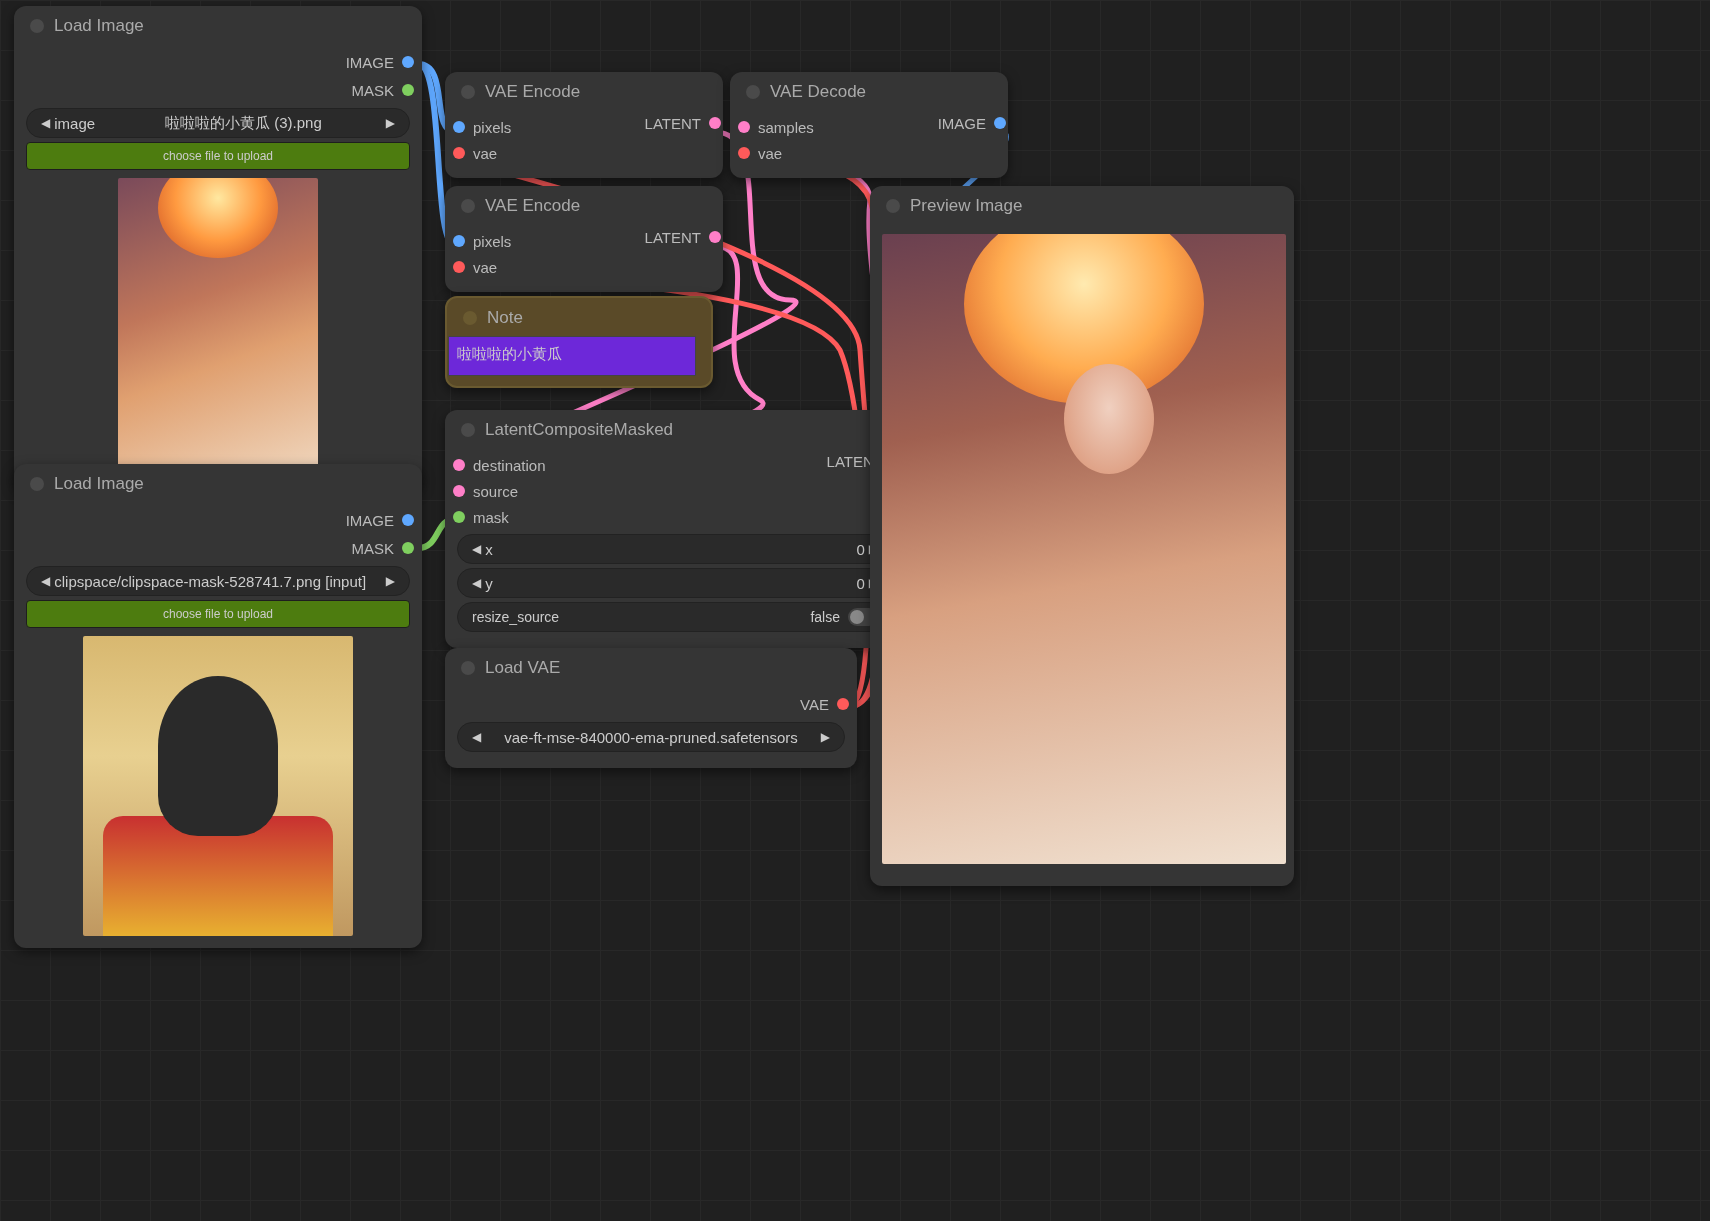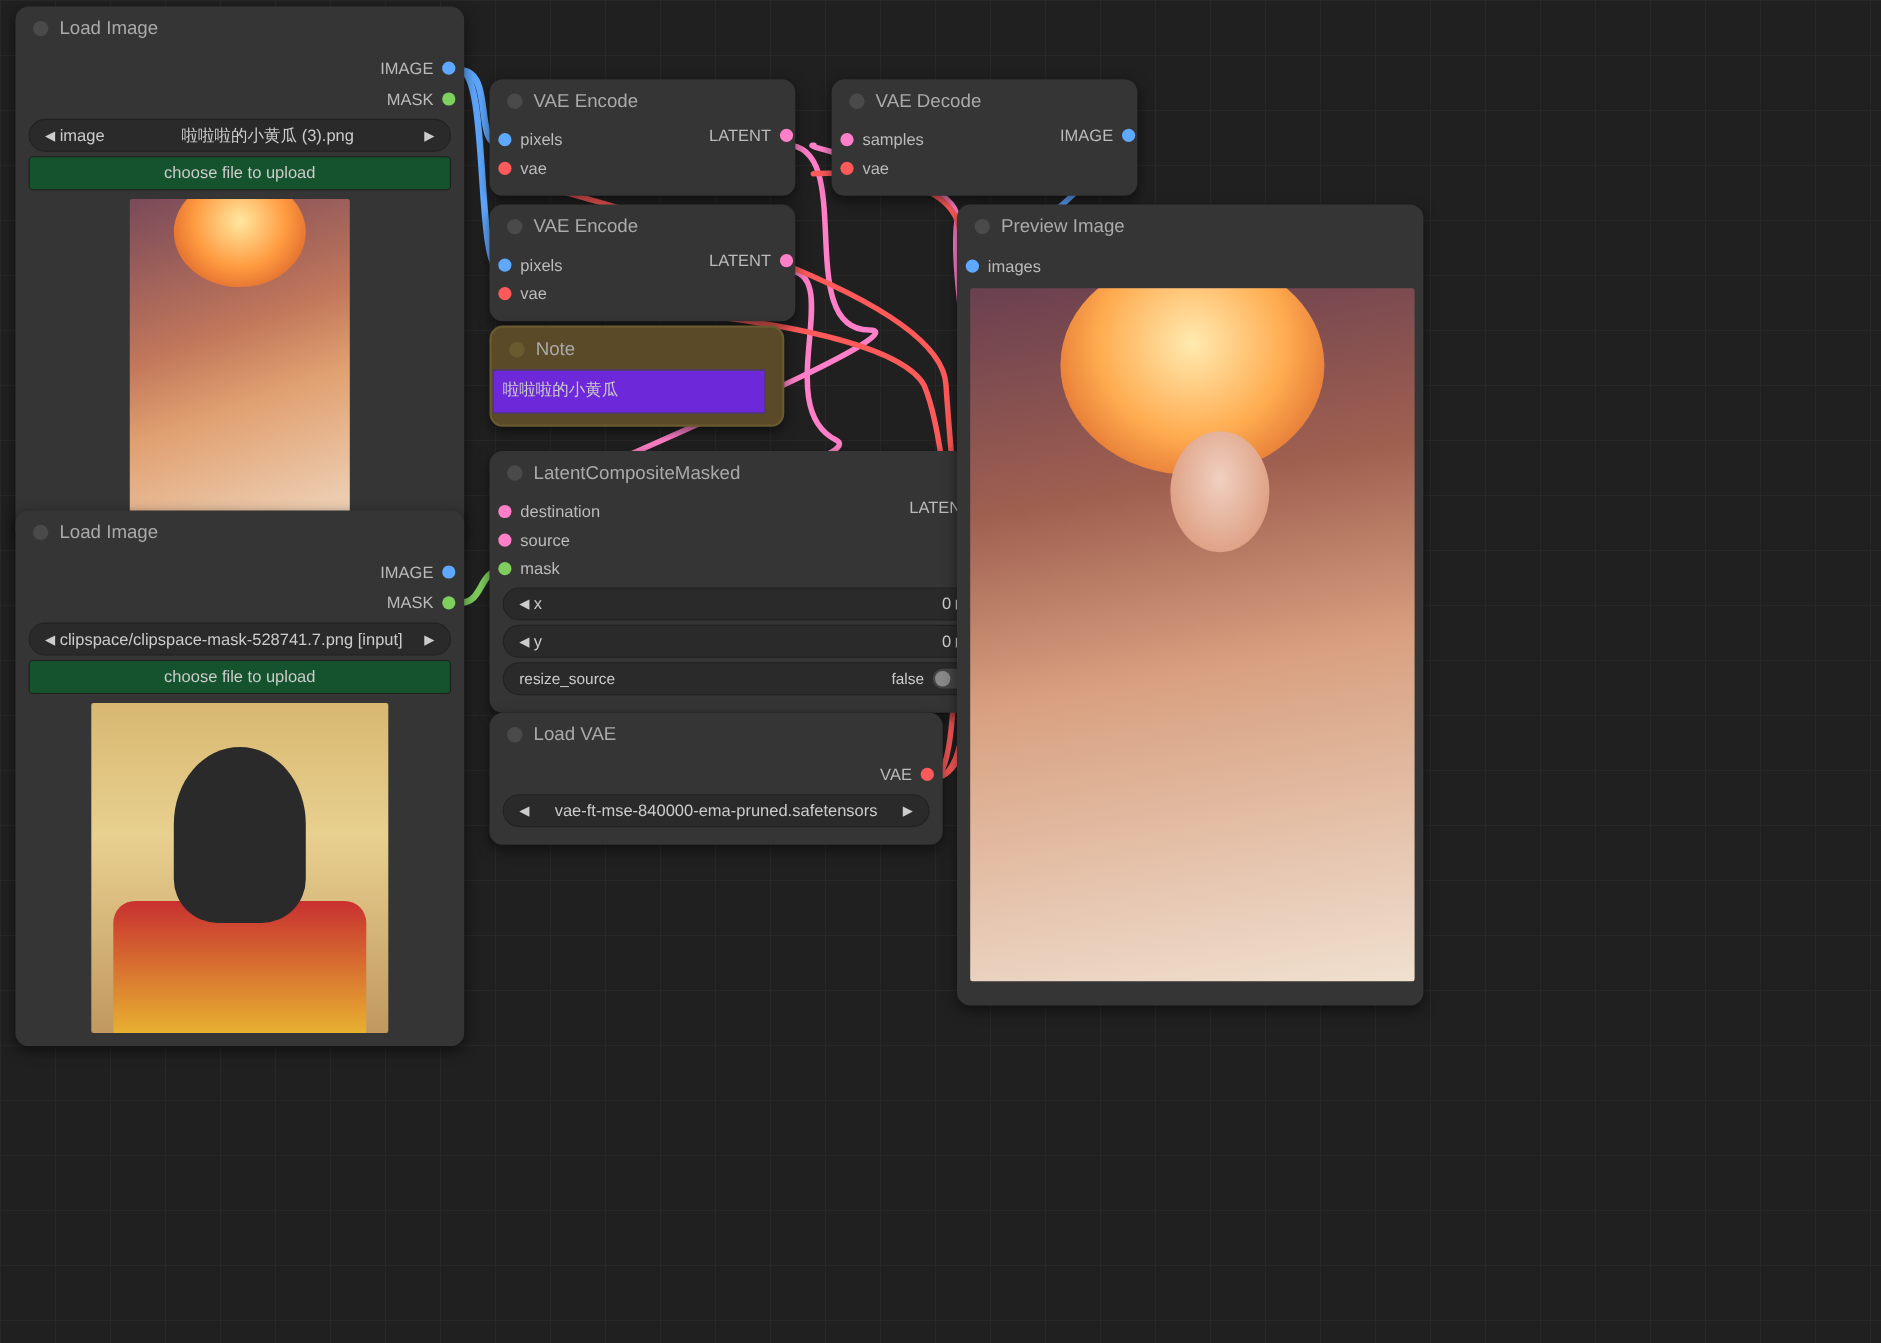--- a/index.html
+++ b/index.html
@@ -79,28 +79,28 @@
     font-size: 15px;
     color: #ccc;
     position: relative;
     border: 1px solid #222;
   }
   .widget-bar .arrow { color: #ccc; font-size: 12px; cursor: pointer; padding:0 4px;}
   .widget-bar .label-left { margin-right: 10px; }
   .widget-bar .value-center { flex:1; text-align:center; overflow:hidden; white-space:nowrap;}
   .widget-bar .value-right { margin-left:auto; }
   .upload-btn {
-    background: #14532d;
+    background: #4d7c0f;
     border: 1px solid #1e1e1e;
     border-radius: 4px;
     text-align: center;
     padding: 6px;
     margin: 0 0;
     color: #ccc;
-    font-size: 15px;
+    font-size: 12px;
     cursor: pointer;
   }
   .preview-box {
     display:flex; justify-content:center; margin-top:8px;
   }
   .img-placeholder {
     width: 200px; height: 300px;
     background: linear-gradient(160deg,#7a4a5a 0%, #c0765a 40%, #e0a070 60%, #f0d8c0 100%);
     border-radius: 2px;
     position:relative;
@@ -284,21 +284,21 @@
       <span class="slot-dot c-image"></span>
       <span>pixels</span>
     </div>
     <div class="slot-row left">
       <span class="slot-dot c-vae"></span>
       <span>vae</span>
     </div>
   </div>
 </div>
 
-<div class="node" style="left:756px; top:72px; width:278px;">
+<div class="node" style="left:730px; top:72px; width:278px;">
   <div class="node-header">
     <span class="dot"></span>
     <span>VAE Decode</span>
   </div>
   <div class="node-body slots-row-stack" style="position:relative;">
     <div class="slot-row right" style="position:absolute; right:6px; top:0;">
       <span>IMAGE</span>
       <span class="slot-dot c-image"></span>
     </div>
     <div class="slot-row left">
@@ -381,19 +381,15 @@
     </div>
   </div>
 </div>
 
 <div class="node" style="left:870px; top:186px; width:424px;">
   <div class="node-header">
     <span class="dot"></span>
     <span>Preview Image</span>
   </div>
   <div class="node-body">
-    <div class="slot-row left">
-      <span class="slot-dot c-image"></span>
-      <span>images</span>
-    </div>
     <div class="preview-large"></div>
   </div>
 </div>
 
 </body></html>

